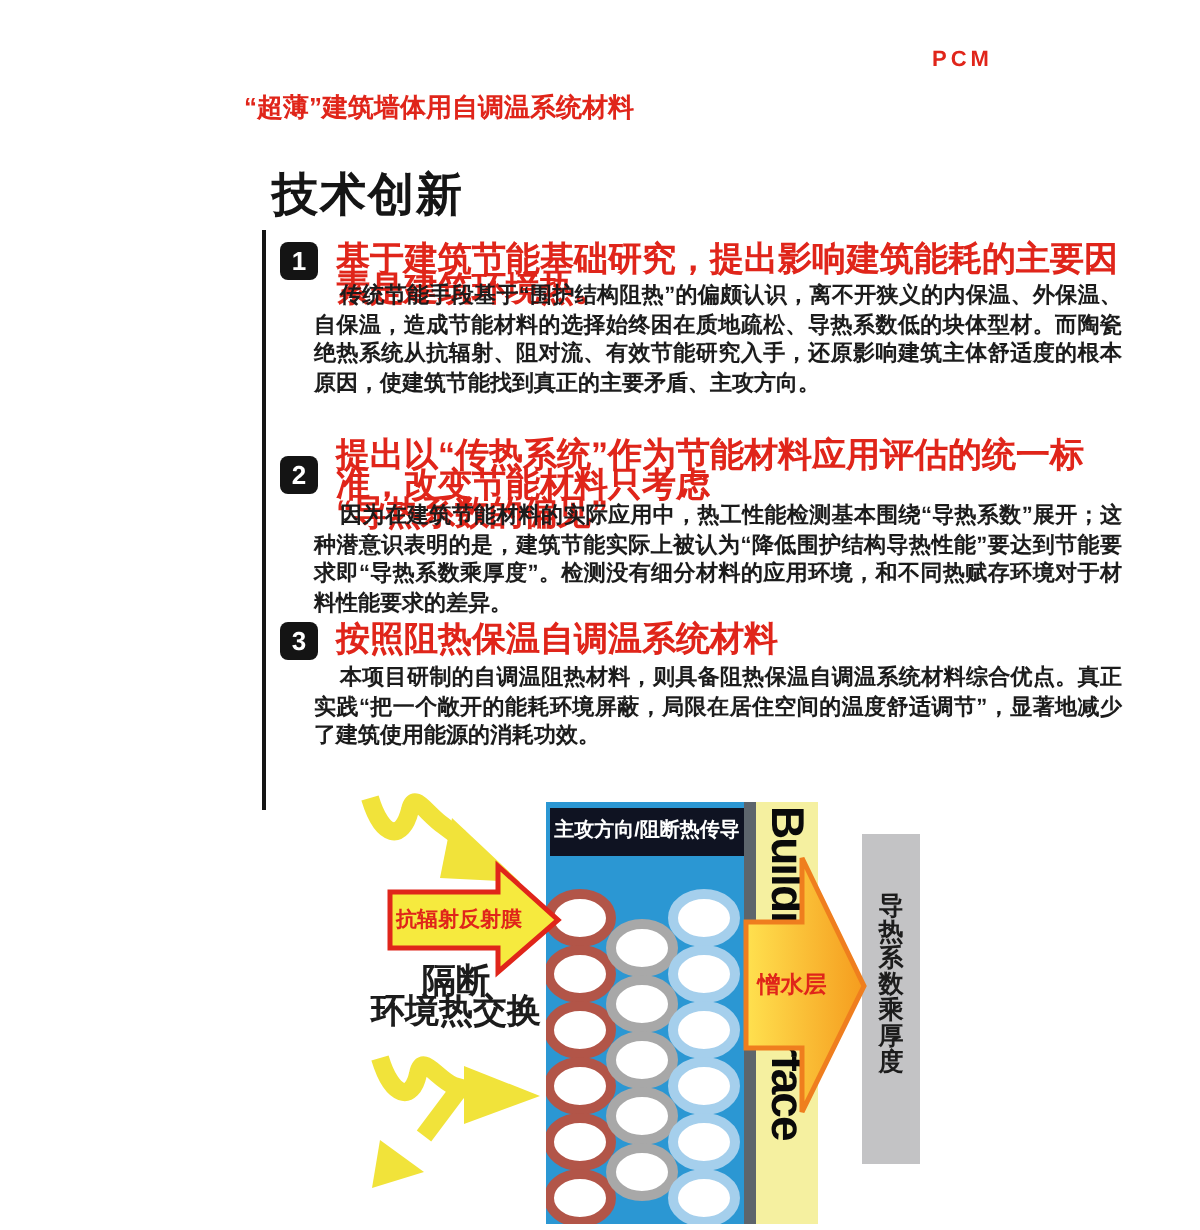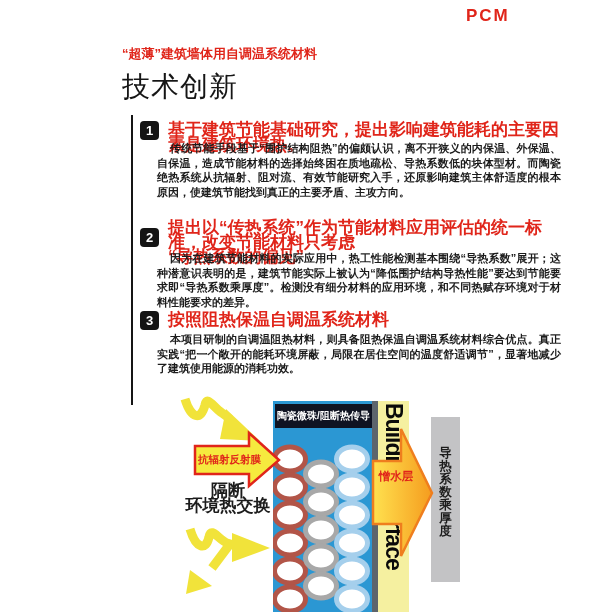--- a/index.html
+++ b/index.html
@@ -4,30 +4,30 @@
 <style>
   html,body{margin:0;padding:0;}
   body{
     width:600px;height:615px;background:#ffffff;
     font-family:"Liberation Sans","DejaVu Sans",sans-serif;
     -webkit-font-smoothing:antialiased;
   }
   .page{position:relative;width:600px;height:615px;background:#fff;overflow:hidden;}
 
   .pcm{
-    position:absolute;left:466px;top:6px;
-    font-size:17px;font-weight:bold;color:#e0251a;letter-spacing:2px;
+    position:absolute;left:466px;top:24px;
+    font-size:11px;font-weight:bold;color:#e0251a;letter-spacing:2px;
   }
   .title{
     position:absolute;left:122px;top:45px;margin:0;
     font-size:13px;font-weight:bold;color:#e0251a;white-space:nowrap;
   }
   .subtitle{
-    position:absolute;left:122px;top:68px;margin:0;
-    font-size:28px;font-weight:normal;color:#151515;letter-spacing:1px;white-space:nowrap;
+    position:absolute;left:122px;top:68px;margin:14px;
+    font-size:23px;font-weight:bold;color:#151515;letter-spacing:1px;white-space:nowrap;
   }
   .vline{
     position:absolute;left:131px;top:115px;width:2px;height:290px;background:#151515;
   }
   .badge{
     position:absolute;left:140px;width:19px;height:19px;
     background:#141414;color:#ffffff;border-radius:4px;
     font-size:13px;font-weight:bold;line-height:19px;text-align:center;
   }
   .sec-heading{
@@ -58,21 +58,21 @@
     color:#1c1c1c;font-size:17px;font-weight:bold;line-height:15px;text-align:center;
     white-space:pre-line;
   }
   .bs-text{
     position:absolute;left:239px;top:8px;width:211px;height:31px;
     transform:rotate(90deg);transform-origin:0 0;
     font-size:23px;line-height:31px;font-weight:800;color:#0a0a0a;
     letter-spacing:-1px;white-space:nowrap;padding-left:2px;box-sizing:border-box;
   }
   .hydro-label{
-    position:absolute;left:203px;top:76px;width:46px;
+    position:absolute;left:203px;top:92px;width:46px;
     color:#e0251a;font-size:11.5px;font-weight:bold;text-align:center;white-space:nowrap;
   }
   .result-label{
     position:absolute;left:267px;top:54px;width:17px;
     color:#1c1c1c;font-size:12.5px;line-height:13px;font-weight:bold;text-align:center;
     word-break:break-all;
   }
 </style>
 </head>
 <body>
@@ -149,21 +149,21 @@
         </g>
       </g>
 
       <rect x="202" y="8" width="6" height="211" fill="#5d656c"></rect>
       <rect x="208" y="8" width="31" height="211" fill="#f5f0a0"></rect>
       <rect x="261" y="24" width="29" height="165" fill="#c3c3c5"></rect>
 
       <polygon points="25,53 79,53 79,40 109,67 79,93 79,81 25,81" fill="#f6ea3e" stroke="#e0251a" stroke-width="2.5"></polygon>
     </svg>
 
-    <div class="panel-header">陶瓷微珠/阻断热传导</div>
+    <div class="panel-header">主攻方向/阻断热传导</div>
     <div class="anti-label">抗辐射反射膜</div>
     <div class="iso-label">隔断
 环境热交换</div>
     <div class="bs-text">Building Surface</div>
 
     <svg width="300" height="222" viewBox="0 0 300 222" style="pointer-events:none">
       <defs>
         <linearGradient id="hydroGrad" x1="0" y1="0" x2="1" y2="0">
           <stop offset="0" stop-color="#ffe14f"></stop>
             <stop offset="1" stop-color="#f59c1e"></stop>

